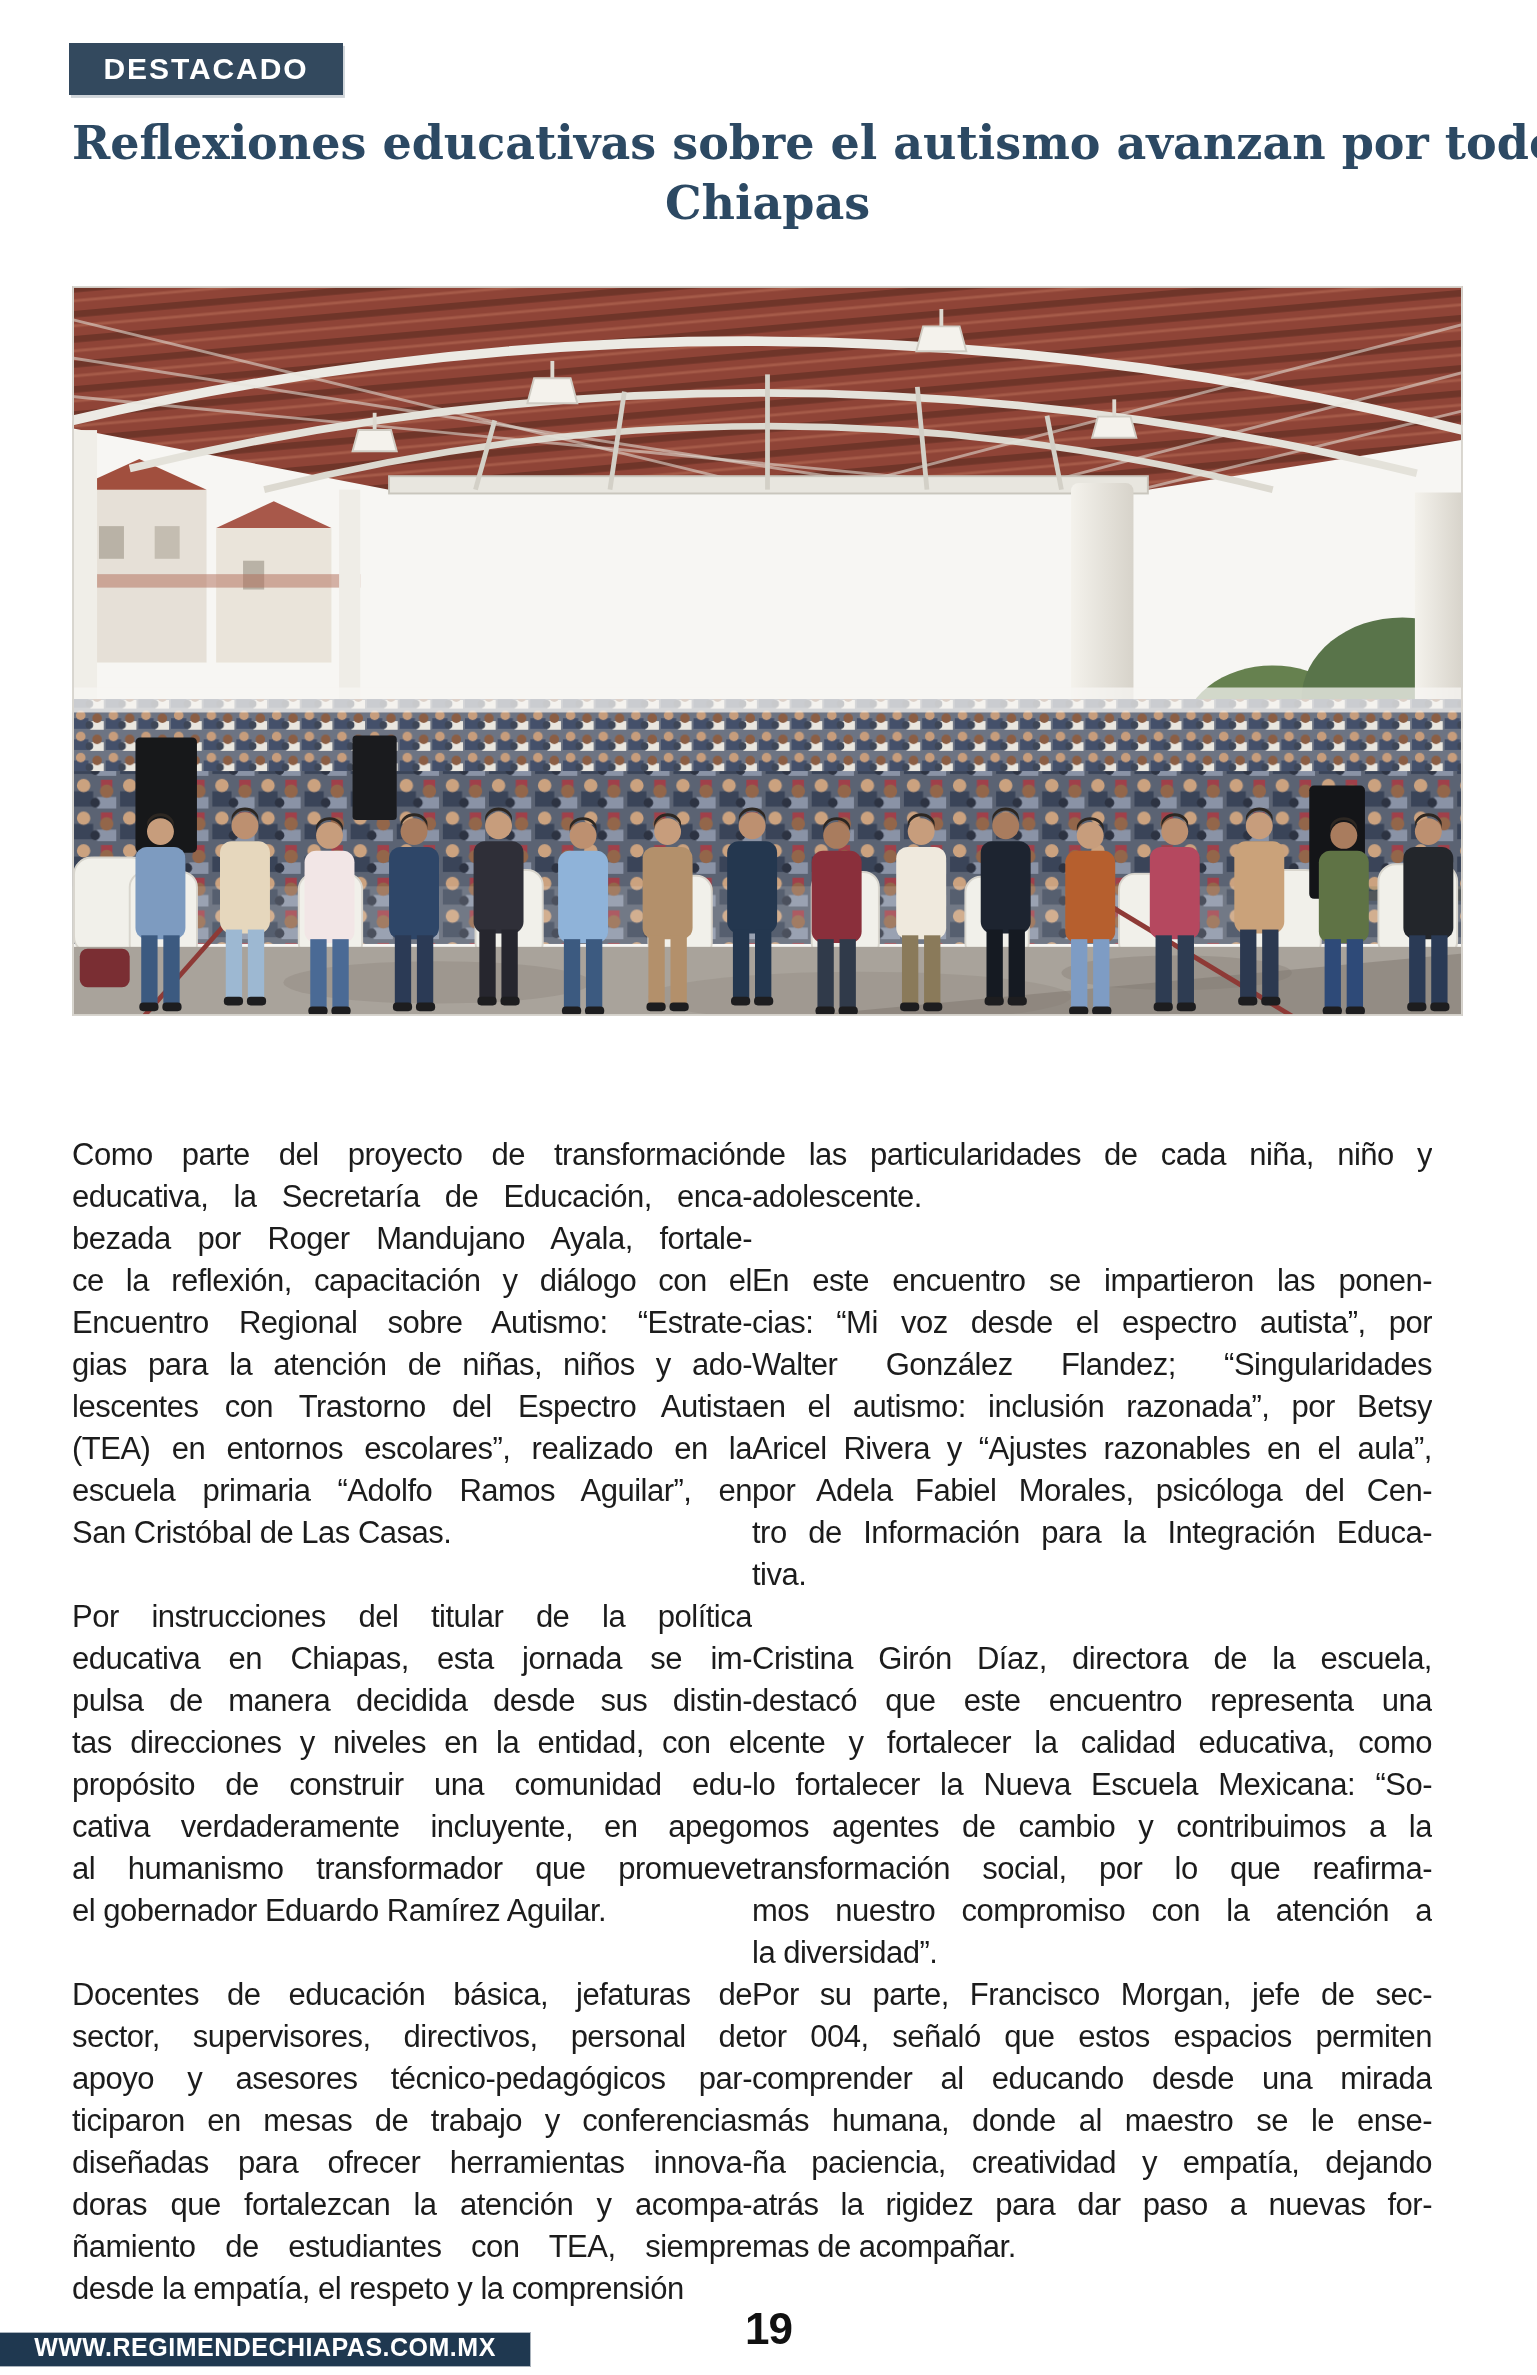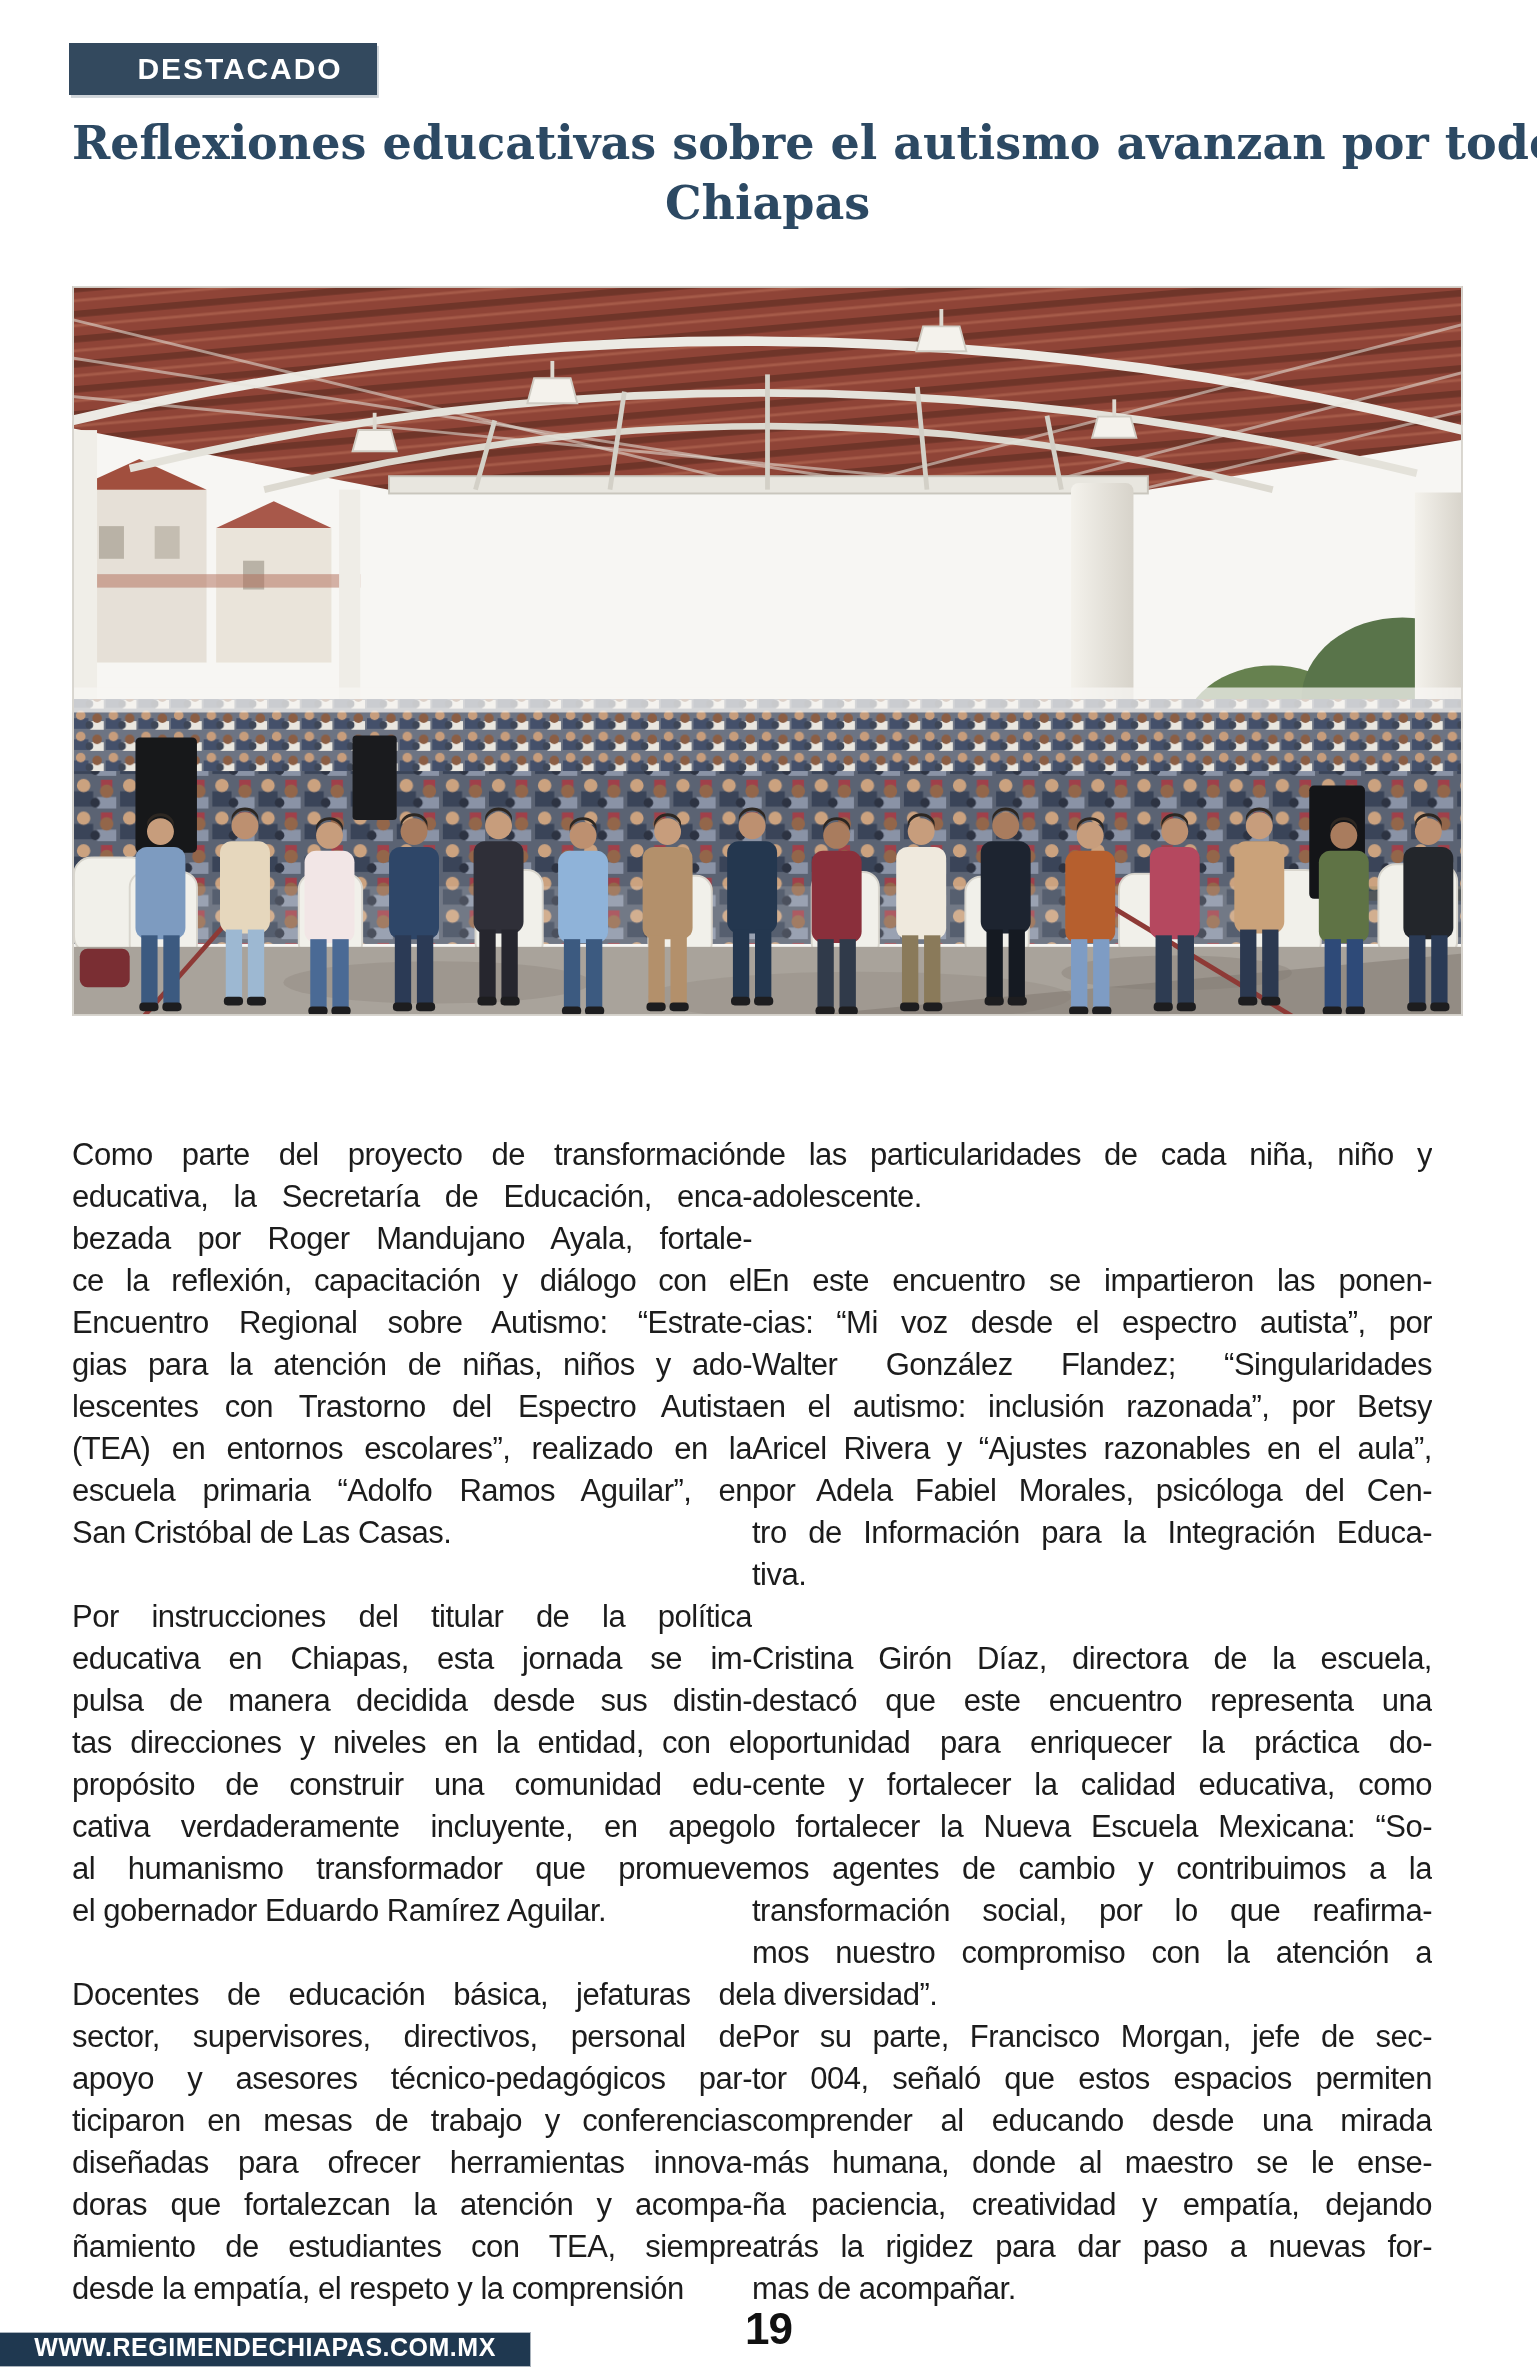--- a/index.html
+++ b/index.html
@@ -6,21 +6,20 @@
   .page{
     position:relative;width:1537px;height:2376px;background:#ffffff;
     overflow:hidden;font-family:"Liberation Sans",sans-serif;
   }
   
   .badge{
     position:absolute;left:69px;top:43px;width:274px;height:52px;
     background:#33495e;color:#ffffff;display:flex;align-items:center;justify-content:center;
     font-weight:bold;font-size:30px;letter-spacing:1.9px;
     box-shadow:1.9px 2.9px 0 #cfd4d9;
-    padding-left:34px;
   }
   
   .headline{
     position:absolute;left:72px;top:113px;width:1391px;text-align:center;
     font-family:"DejaVu Serif",serif;font-weight:bold;color:#2c4963;
     font-size:46px;line-height:60px;white-space:nowrap;
   }
   .headline .hl-line{display:block;}
   
   .photo{
@@ -396,21 +395,20 @@
           <div class="line">Walter González Flandez; “Singularidades</div>
           <div class="line">en el autismo: inclusión razonada”, por Betsy</div>
           <div class="line">Aricel Rivera y “Ajustes razonables en el aula”,</div>
           <div class="line">por Adela Fabiel Morales, psicóloga del Cen-</div>
           <div class="line">tro de Información para la Integración Educa-</div>
           <div class="line last">tiva.</div>
         </div>
         <div class="para">
           <div class="line">Cristina Girón Díaz, directora de la escuela,</div>
           <div class="line">destacó que este encuentro representa una</div>
-          <div class="line">oportunidad para enriquecer la práctica do-</div>
           <div class="line">cente y fortalecer la calidad educativa, como</div>
           <div class="line">lo fortalecer la Nueva Escuela Mexicana: “So-</div>
           <div class="line">mos agentes de cambio y contribuimos a la</div>
           <div class="line">transformación social, por lo que reafirma-</div>
           <div class="line">mos nuestro compromiso con la atención a</div>
           <div class="line last">la diversidad”.</div>
         </div>
         <div class="para">
           <div class="line">Por su parte, Francisco Morgan, jefe de sec-</div>
           <div class="line">tor 004, señaló que estos espacios permiten</div>

